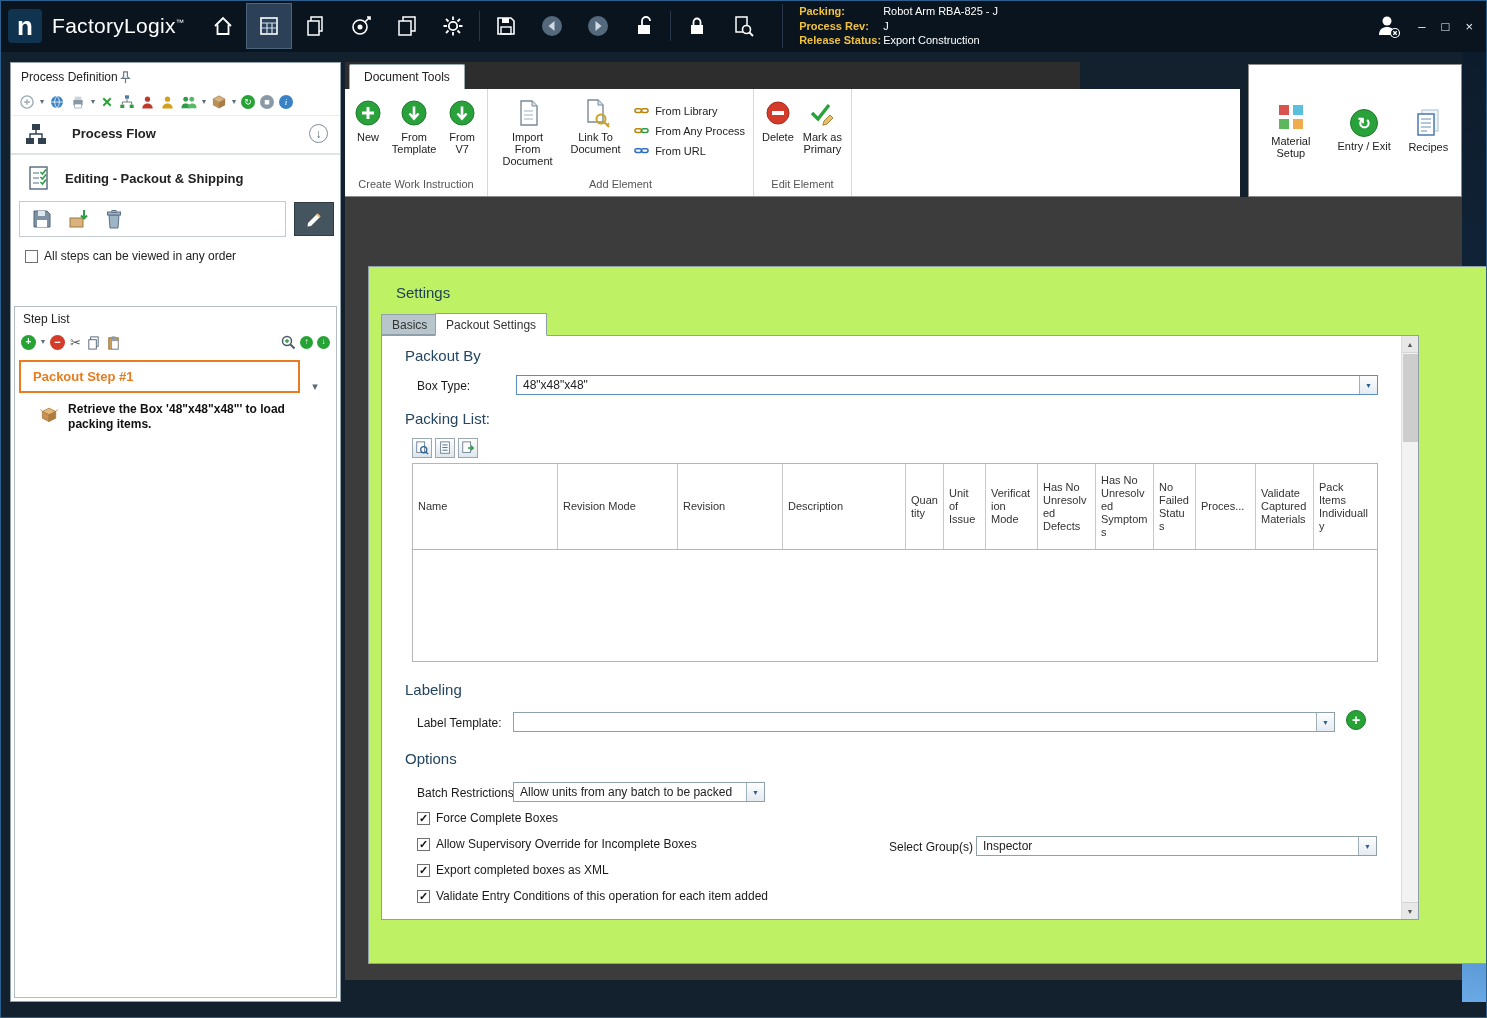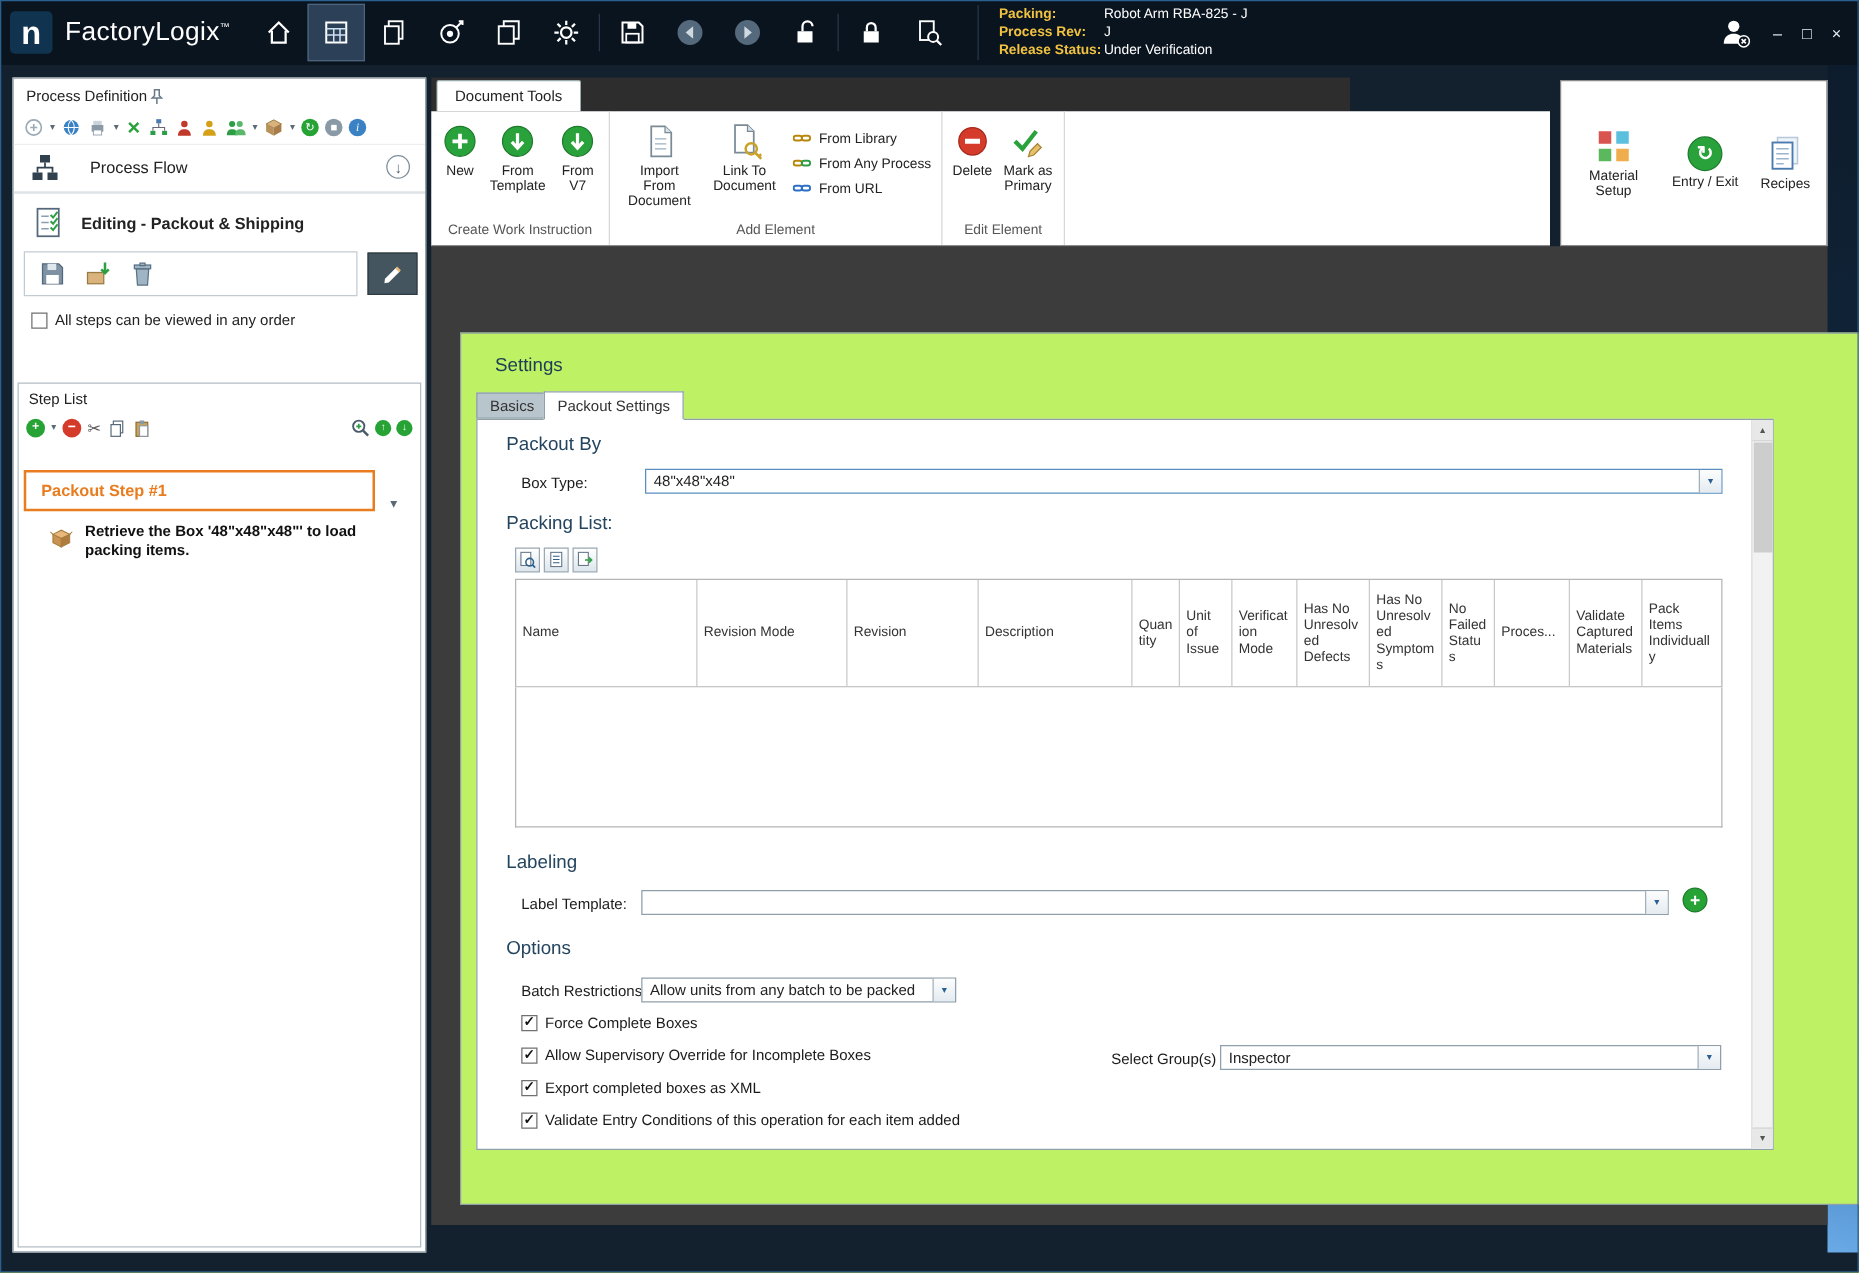--- a/index.html
+++ b/index.html
@@ -31,21 +31,21 @@
   .winctl { margin-left:auto; display:flex; align-items:center; gap:16px; margin-right:14px; }
   .winbtn { color:#e8eef4; font-size:13px; line-height:1; cursor:default; }
 
   
   .sidebar { position:absolute; left:10px; top:62px; width:331px; height:940px; background:#fff;
     border:1px solid #93a1ab; color:#222; }
   .sb-header { height:26px; display:flex; align-items:center; justify-content:flex-start; padding:2px 8px 0 10px; }
   .sb-toolbar { height:27px; display:flex; align-items:center; gap:5px; padding:0 8px; border-bottom:1px solid #eee; }
   .chev { font-size:8px; color:#5a6a76; line-height:1; }
   .sb-flow { height:35px; display:flex; align-items:center; gap:10px; padding:0 12px; }
-  .sb-flow .lbl { font-weight:normal; font-size:13px; flex:1;padding-left:13px; }
+  .sb-flow .lbl { font-weight:bold; font-size:13px; flex:1;padding-left:13px; }
   .circle-btn { width:19px; height:19px; border:1.5px solid #7d8d9a; border-radius:50%;
     display:flex; align-items:center; justify-content:center; color:#5a6a76; font-size:12px; }
   .sb-divider { height:2px; background:#dcdf e2; background:#dfe3e6; margin:2px 0; }
   .sb-editing { height:42px; display:flex; align-items:center; gap:12px; padding:0 14px; }
   .sb-editing .lbl { font-weight:bold; font-size:13px; }
   .sb-edittools { display:flex; align-items:center; padding:2px 6px 6px 8px; }
   .tools-box { border:1px solid #c3cbd2; display:flex; align-items:center; gap:12px; padding:3px 10px; flex:1; height:36px; }
   .dark-btn { width:40px; height:34px; background:#45555f; border:1px solid #2e3c44; margin-left:8px;
     display:flex; align-items:center; justify-content:center; }
   .sb-checkrow { height:26px; display:flex; align-items:center; gap:6px; padding:0 14px; }
@@ -55,21 +55,21 @@
   .sl-title { height:23px; display:flex; align-items:center; padding:0 8px; }
   .sl-toolbar { height:24px; display:flex; align-items:center; gap:5px; padding:0 6px; }
   .sl-right { margin-left:auto; display:flex; gap:4px; align-items:center; }
   .gc { width:15px; height:15px; border-radius:50%; background:#27a335; color:#fff; font-size:10px; font-weight:bold;
     display:inline-flex; align-items:center; justify-content:center; line-height:1; flex:none; }
   .rc { width:15px; height:15px; border-radius:50%; background:#d43b2a; color:#fff; font-size:11px; font-weight:bold;
     display:inline-flex; align-items:center; justify-content:center; line-height:1; flex:none; }
   .gc.mini { width:13px; height:13px; font-size:8px; }
   .dotc { width:14px; height:14px; border-radius:50%; color:#fff; font-size:9px;
     display:inline-flex; align-items:center; justify-content:center; line-height:1; }
-  .sl-step { display:flex; align-items:flex-end; margin:22px 6px 0 4px; }
+  .sl-step { display:flex; align-items:flex-end; margin:6px 6px 0 4px; }
   .sl-step-box { flex:1; border:2px solid #e87c1e; background:#fff; height:33px; display:flex; align-items:center;
     padding:0 12px; color:#e87c1e; font-weight:bold; font-size:13px; }
   .sl-chevron { width:30px; text-align:center; color:#5a6a76; font-size:11px; }
   .sl-desc { display:flex; gap:9px; padding:9px 14px 0 24px; font-weight:bold; color:#111; align-items:flex-start; }
   .sl-desc .txt { line-height:15px; }
 
   
   .tabstrip { position:absolute; left:345px; top:62px; width:735px; height:27px; background:#2d2d2d; }
   .doc-tab { position:absolute; left:4px; top:2px; height:25px; padding:0 14px; background:#fff;
     border:1px solid #9aa; border-bottom:none; border-radius:2px 2px 0 0;
@@ -225,21 +225,21 @@
     <div class="info-row">
         <span class="info-label">Packing:</span>
         <span class="info-val">Robot Arm RBA-825 - J</span>
       </div>
     <div class="info-row">
         <span class="info-label">Process Rev:</span>
         <span class="info-val">J</span>
       </div>
     <div class="info-row">
         <span class="info-label">Release Status:</span>
-        <span class="info-val">Under Verification</span>
+        <span class="info-val">Export Construction</span>
       </div>
   </div>
 
   <div class="winctl">
     <div>
       <svg width="28" height="28" viewBox="0 0 28 28">
           <circle cx="13" cy="9" r="4.5" fill="#fff"></circle>
           <path d="M5 23 c0-6 4-8 8-8 s8 2 8 8 z" fill="#fff"></path>
           <circle cx="21" cy="21" r="4.5" fill="#0a141f" stroke="#fff" stroke-width="1.2"></circle>
           <path d="M19.3 19.3 L22.7 22.7 M22.7 19.3 L19.3 22.7" stroke="#fff" stroke-width="1.4"></path>

